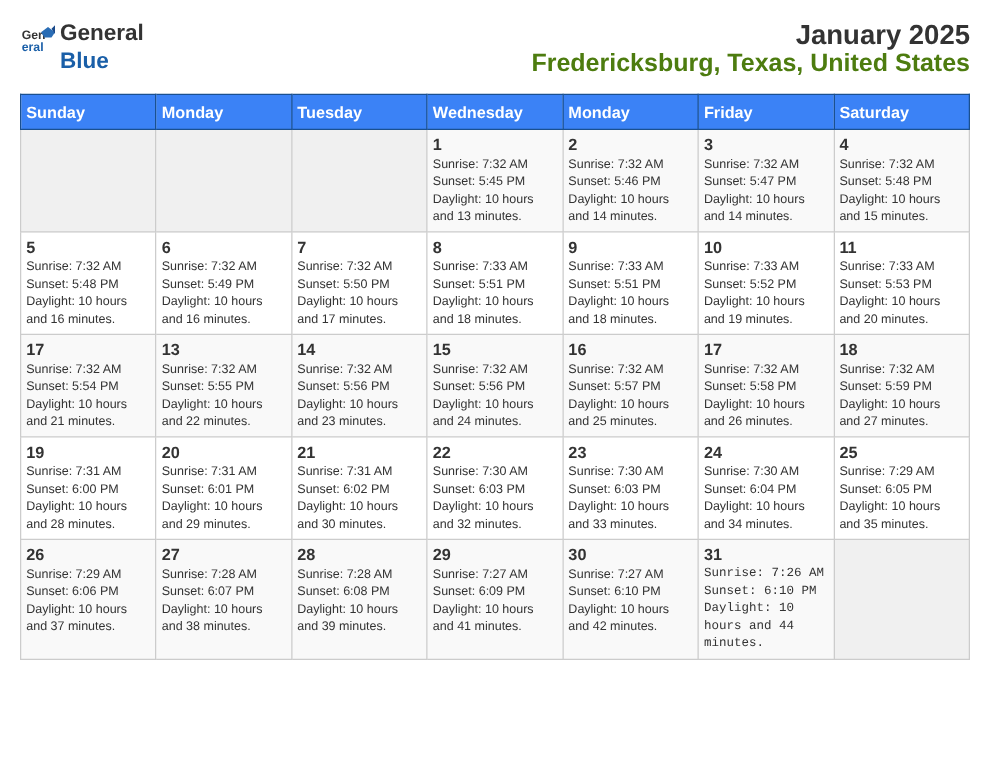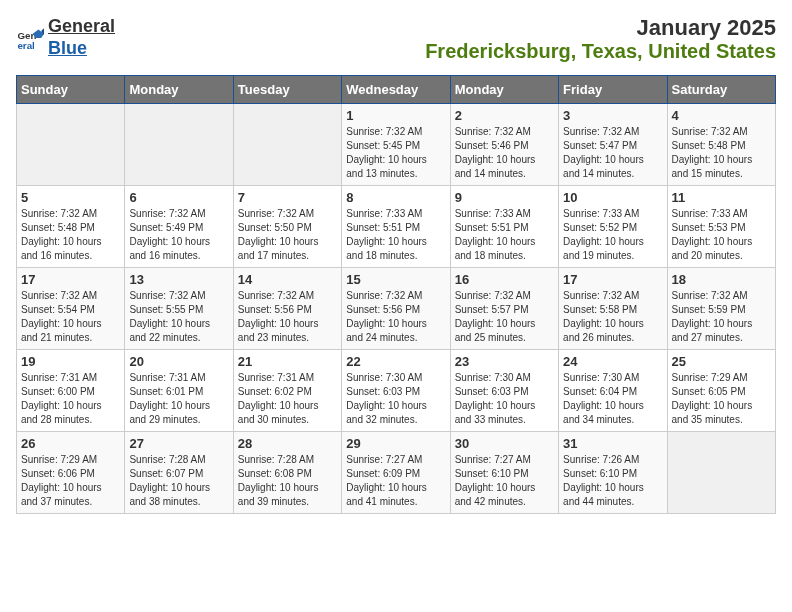--- a/index.html
+++ b/index.html
@@ -11,31 +11,30 @@
       padding: 16px;
     }
     .header {
       display: flex;
       justify-content: space-between;
       align-items: flex-start;
       margin-bottom: 12px;
     }
     .logo {
       display: flex;
-      align-items: center;
+      align-items: flex-start;
     }
     .logo-text {
       font-size: 18px;
       font-weight: bold;
       color: #333;
       line-height: 1.2;
     }
     .logo-text span {
       color: #1a5fa8;
-      text-decoration: underline;
     }
     .logo-icon {
       width: 28px;
       height: 28px;
       margin-right: 4px;
     }
     .title-block {
       text-align: right;
     }
     .title-block h1 {
@@ -48,21 +47,21 @@
       font-size: 20px;
       font-weight: bold;
       color: #4d7c0f;
     }
     table {
       width: 100%;
       border-collapse: collapse;
       border: 1px solid #ccc;
     }
     thead tr th {
-      background-color: #737373;
+      background-color: #3b82f6;
       color: #fff;
       font-size: 13px;
       font-weight: bold;
       padding: 6px 4px;
       text-align: left;
       border: 1px solid #1a5090;
     }
     tbody tr td {
       vertical-align: top;
       padding: 4px 4px;
@@ -313,20 +312,20 @@
 Daylight: 10 hours and 41 minutes.</div>
         </td>
         <td>
           <span class="day-number">30</span>
           <div class="day-info" style="white-space: pre-line;">Sunrise: 7:27 AM
 Sunset: 6:10 PM
 Daylight: 10 hours and 42 minutes.</div>
         </td>
         <td>
           <span class="day-number">31</span>
-          <div class="day-info" style="white-space: pre-line;">Sunrise: 7:26 AM
+          <div class="day-info" style="white-space: pre-line; font-family: Liberation Mono, monospace;">Sunrise: 7:26 AM
 Sunset: 6:10 PM
 Daylight: 10 hours and 44 minutes.</div>
         </td>
         <td class="empty-cell"></td>
       </tr>
     </tbody>
 </table>
 
 </body></html>

